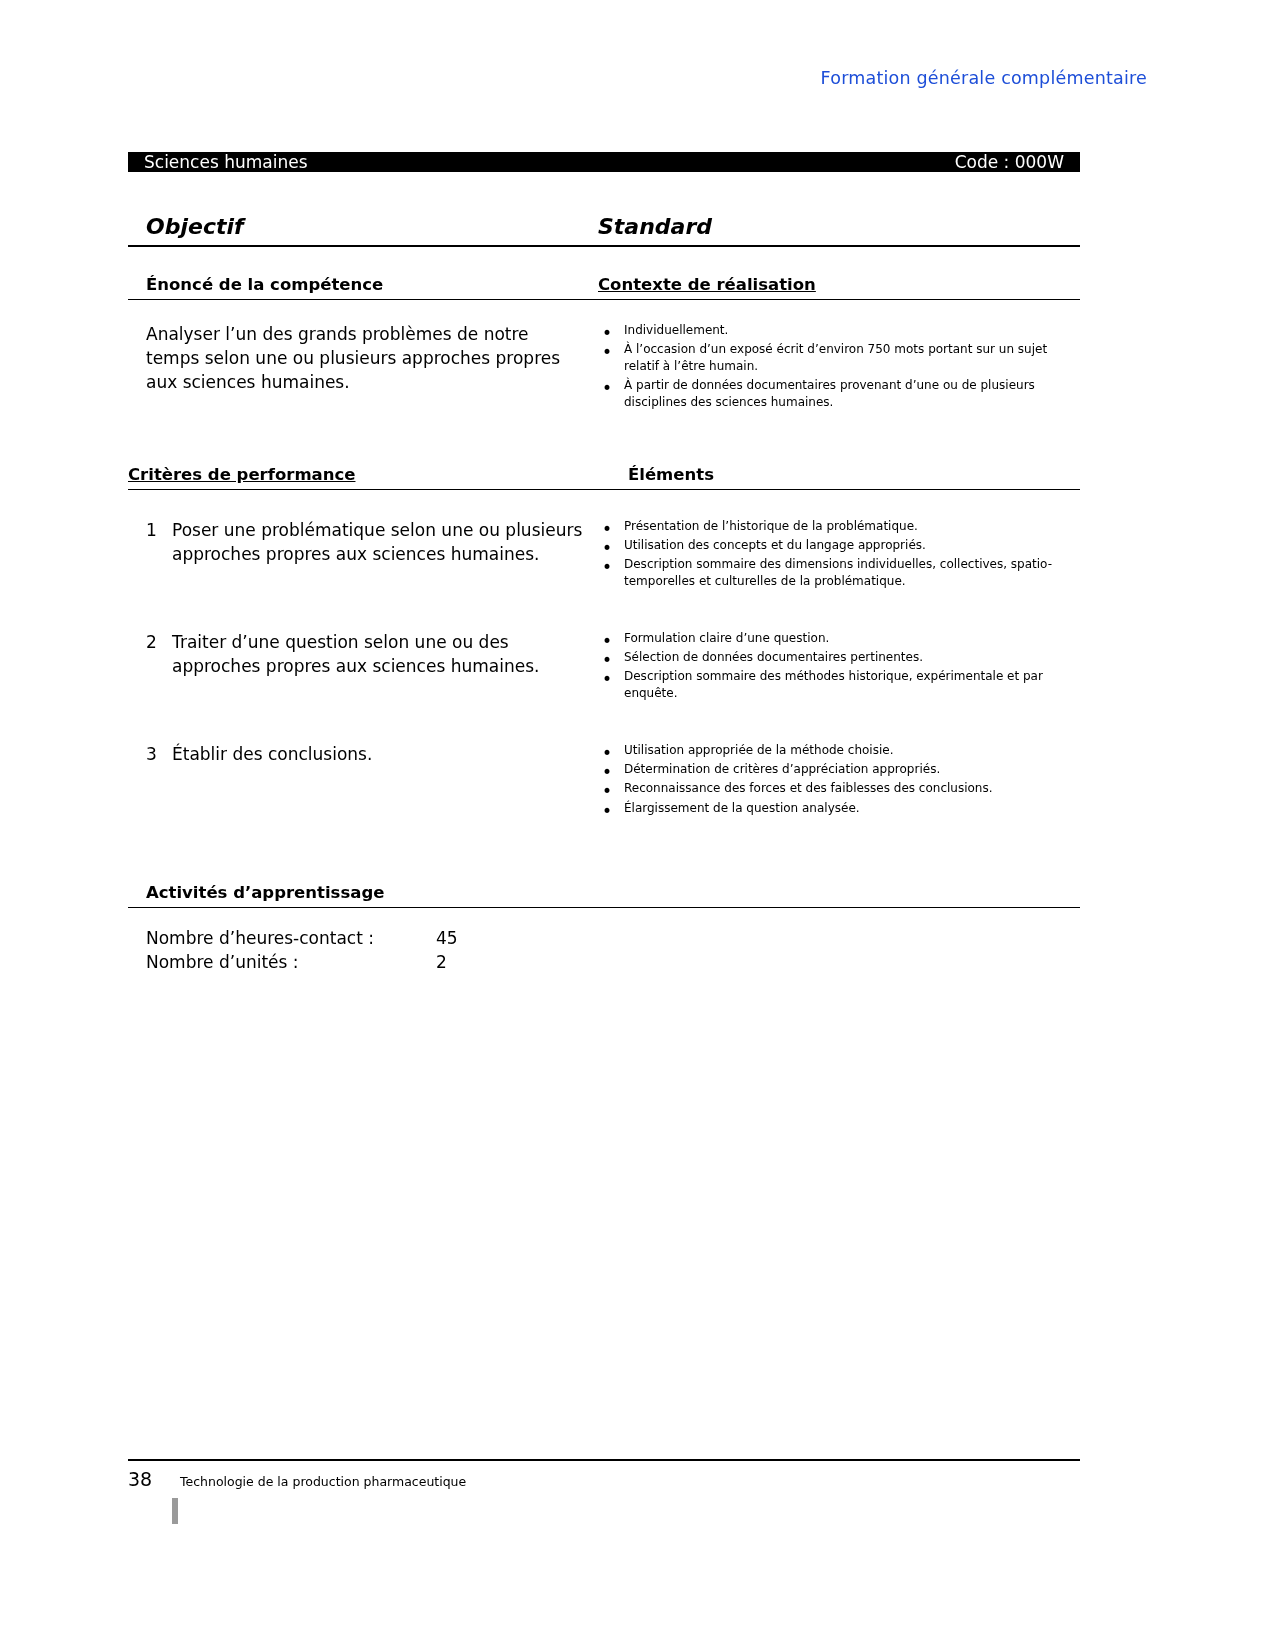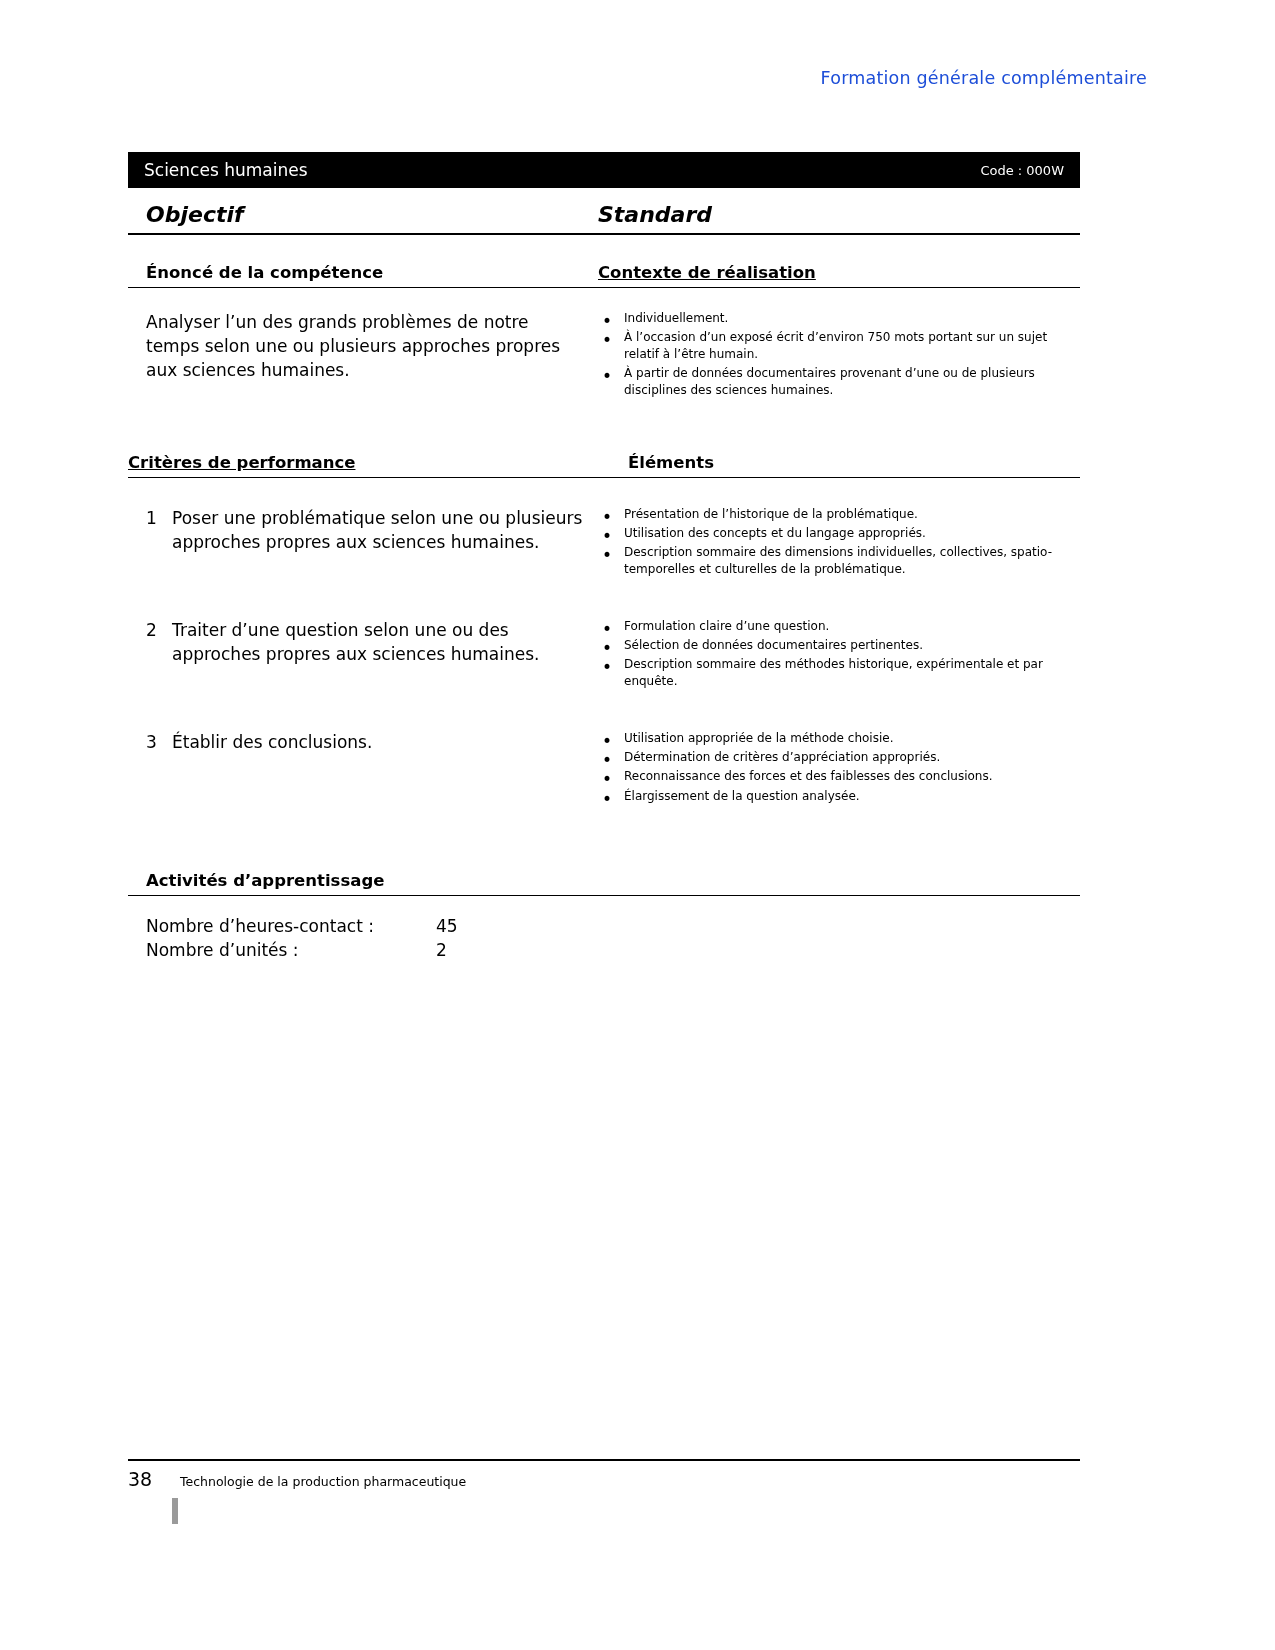--- a/index.html
+++ b/index.html
@@ -31,38 +31,38 @@
     color: #1d4ed8;
     letter-spacing: 0.2px;
   }
 
   
   .title-bar {
     position: absolute;
     left: 128px;
     top: 152px;
     width: 952px;
-    height: 36px;
+    height: 20px;
     background: #000000;
     color: #ffffff;
     display: flex;
     align-items: center;
     justify-content: space-between;
     padding: 0 16px;
     box-sizing: border-box;
     font-size: 17px;
   }
   .title-bar .left { font-size: 17px; }
-  .title-bar .right { font-size: 13px; }
+  .title-bar .right { font-size: 17px; }
 
   
   .content {
     position: absolute;
     left: 128px;
-    top: 202px;
+    top: 214px;
     width: 952px;
   }
   .row {
     display: flex;
     width: 100%;
   }
   .col-left {
     width: 470px;
     box-sizing: border-box;
     padding-right: 14px;

